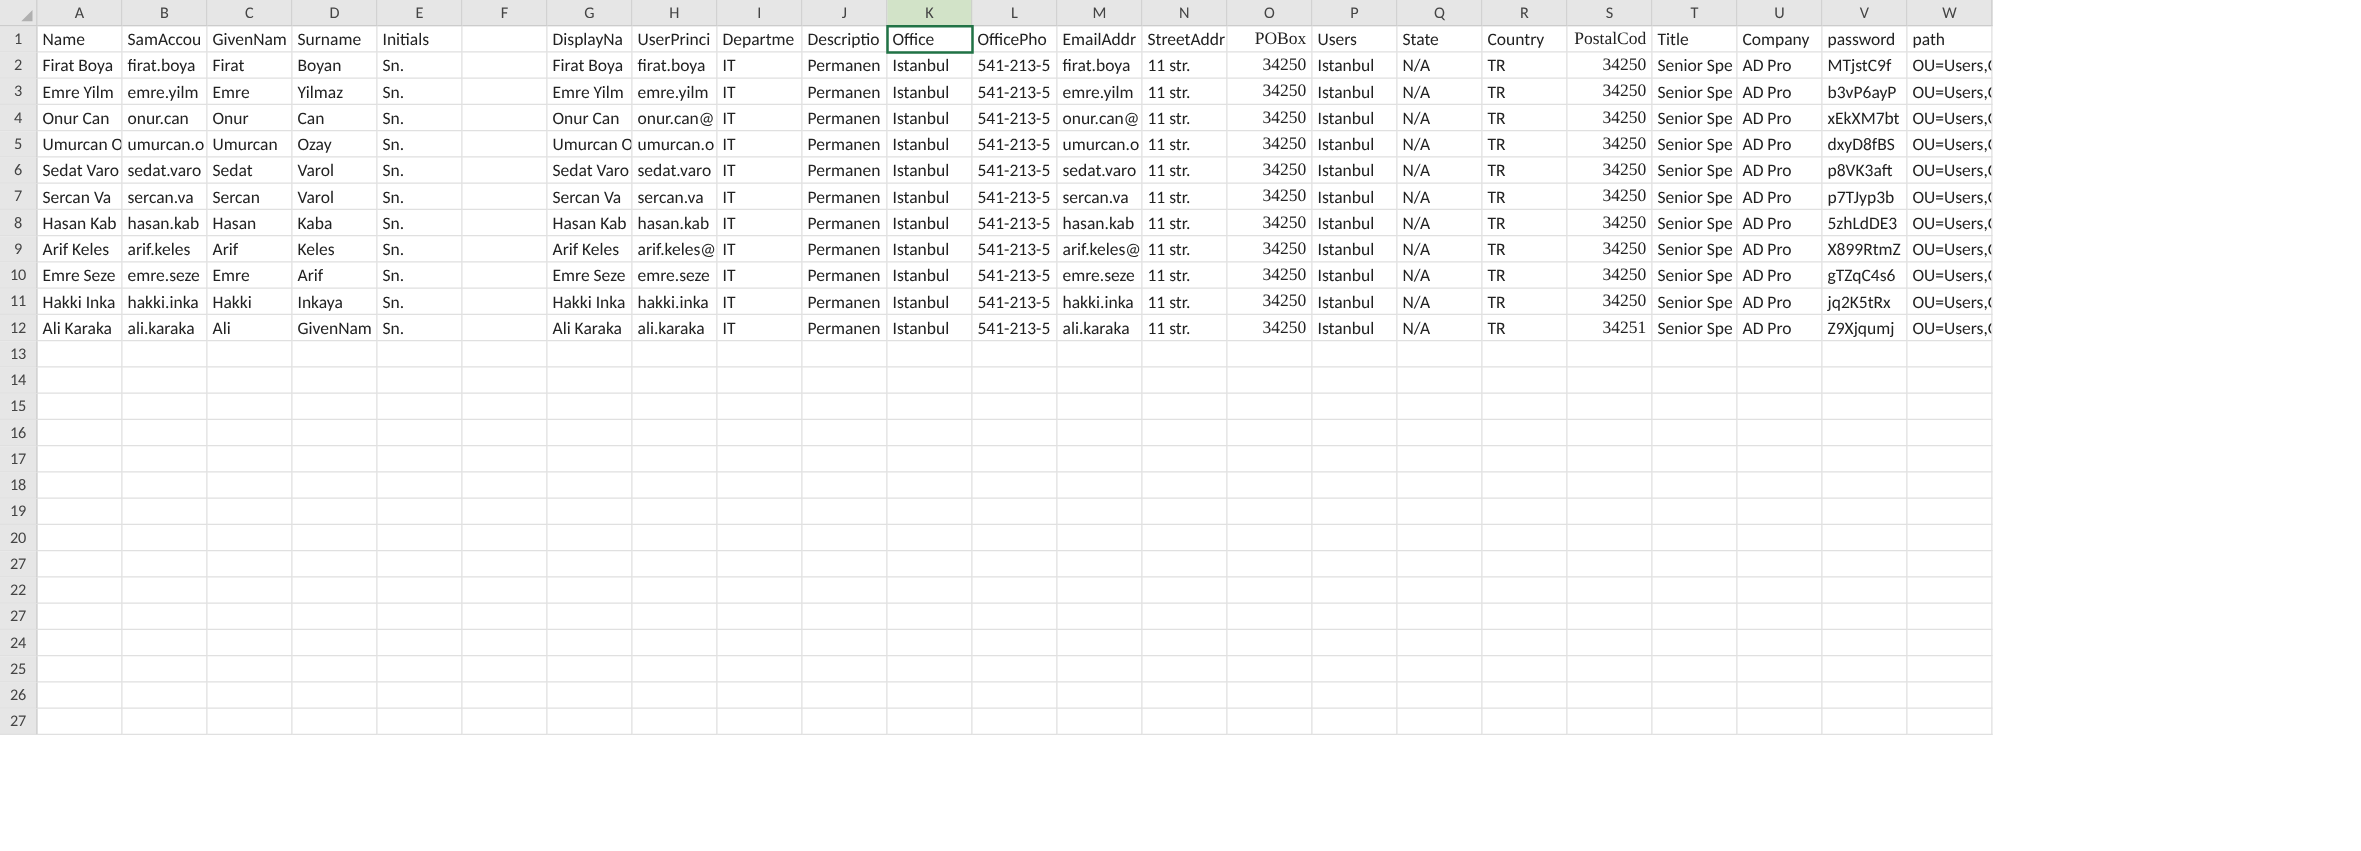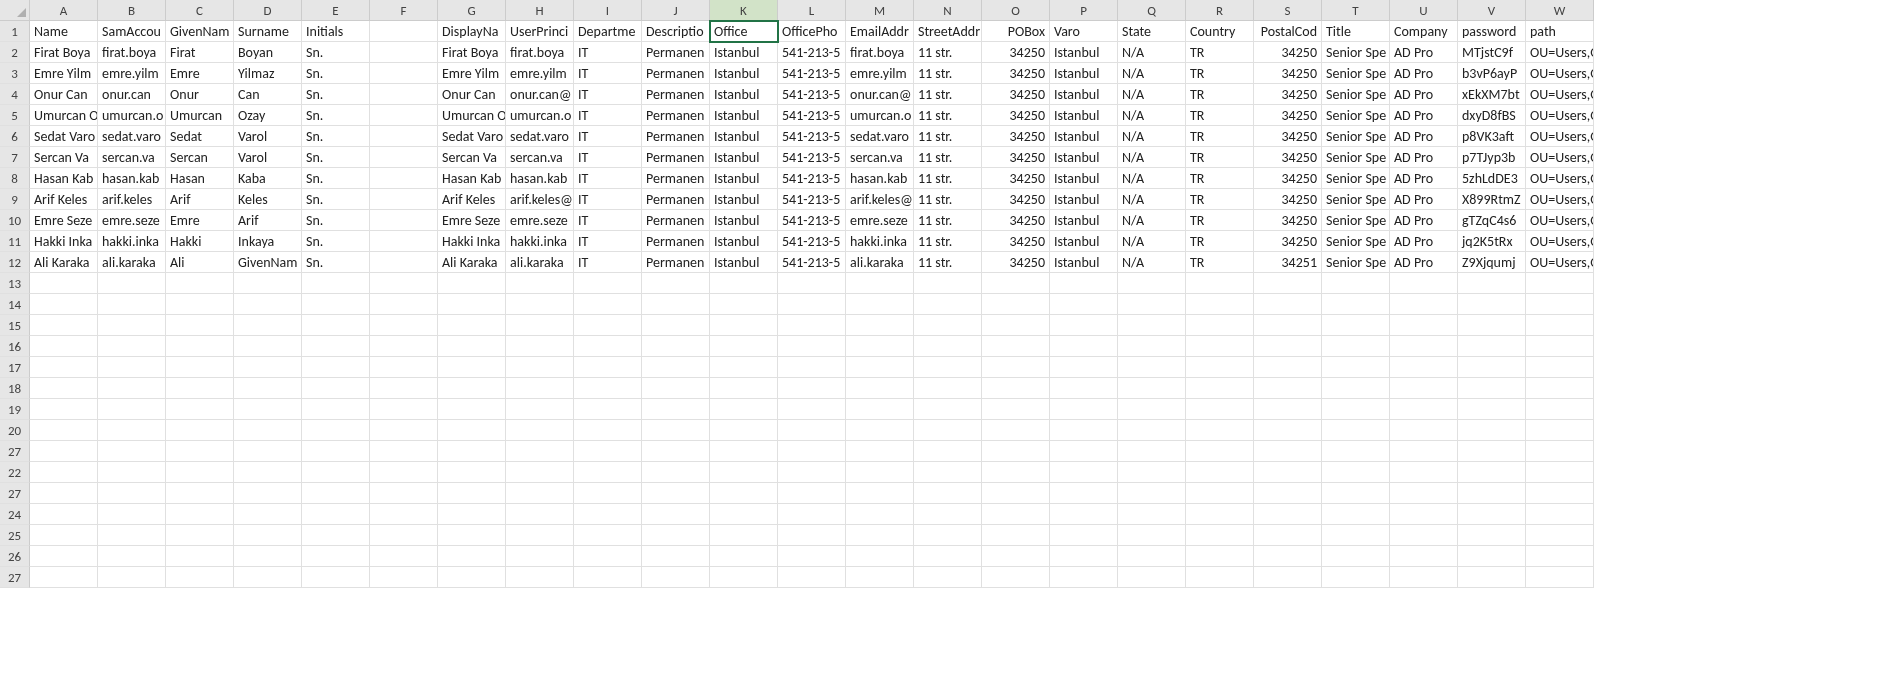--- a/index.html
+++ b/index.html
@@ -54,21 +54,21 @@
     }
     .cell {
       border-right: 1px solid #e0e0e0;
       border-bottom: 1px solid #e0e0e0;
       padding: 0 4px;
       line-height: 21px;
       white-space: nowrap;
       overflow: hidden;
       color: #222;
     }
-    .cell.num { text-align: right; }
+    .cell.num { text-align: right; font-family: Liberation Serif, serif; }
     .cell.sel {
       outline: 2px solid #217346;
       outline-offset: -1px;
       z-index: 2;
       position: relative;
     }
   </style>
 </head>
 <body>
 
@@ -106,21 +106,21 @@
     <div class="cell"></div>
     <div class="cell">DisplayNa</div>
     <div class="cell">UserPrinci</div>
     <div class="cell">Departme</div>
     <div class="cell">Descriptio</div>
     <div class="cell sel">Office</div>
     <div class="cell">OfficePho</div>
     <div class="cell">EmailAddr</div>
     <div class="cell">StreetAddr</div>
     <div class="cell num">POBox</div>
-    <div class="cell">Varo</div>
+    <div class="cell">Users</div>
     <div class="cell">State</div>
     <div class="cell">Country</div>
     <div class="cell num">PostalCod</div>
     <div class="cell">Title</div>
     <div class="cell">Company</div>
     <div class="cell">password</div>
     <div class="cell">path</div>
     <div class="rowhdr">2</div>
     <div class="cell">Firat Boya</div>
     <div class="cell">firat.boya</div>

